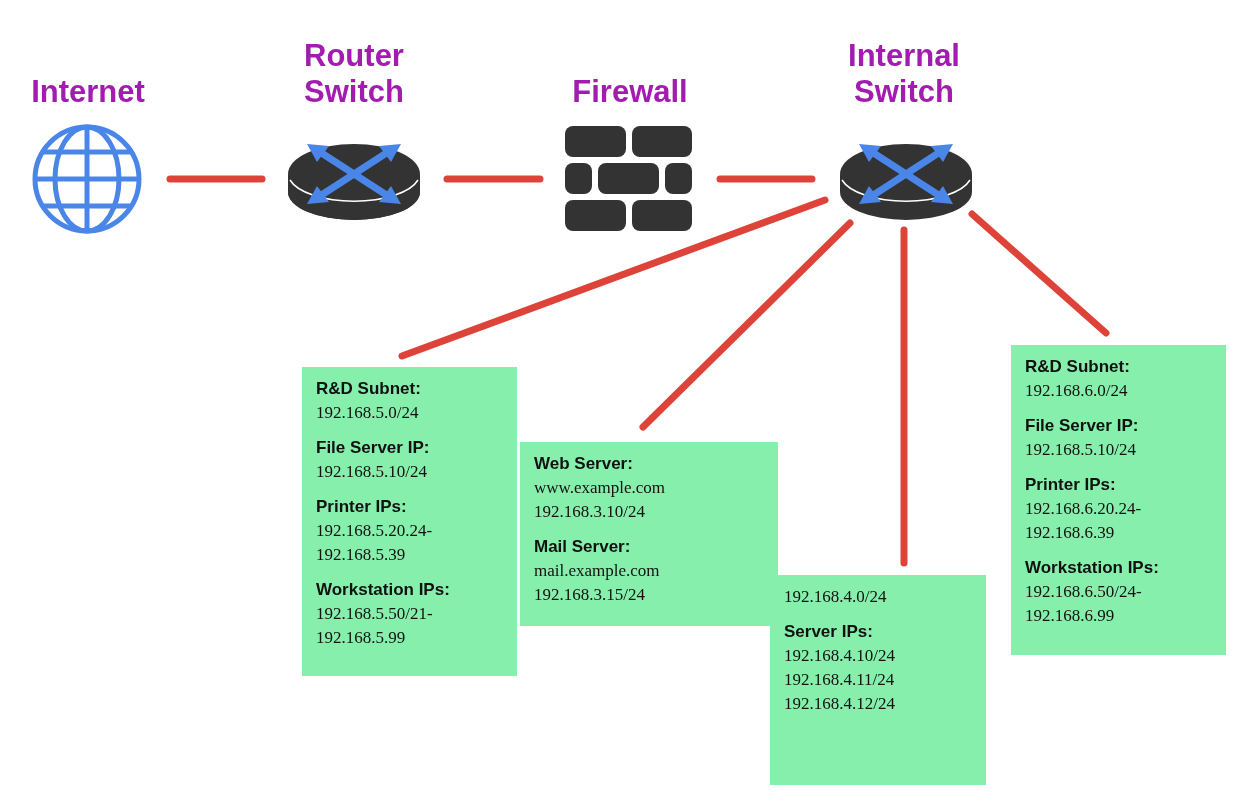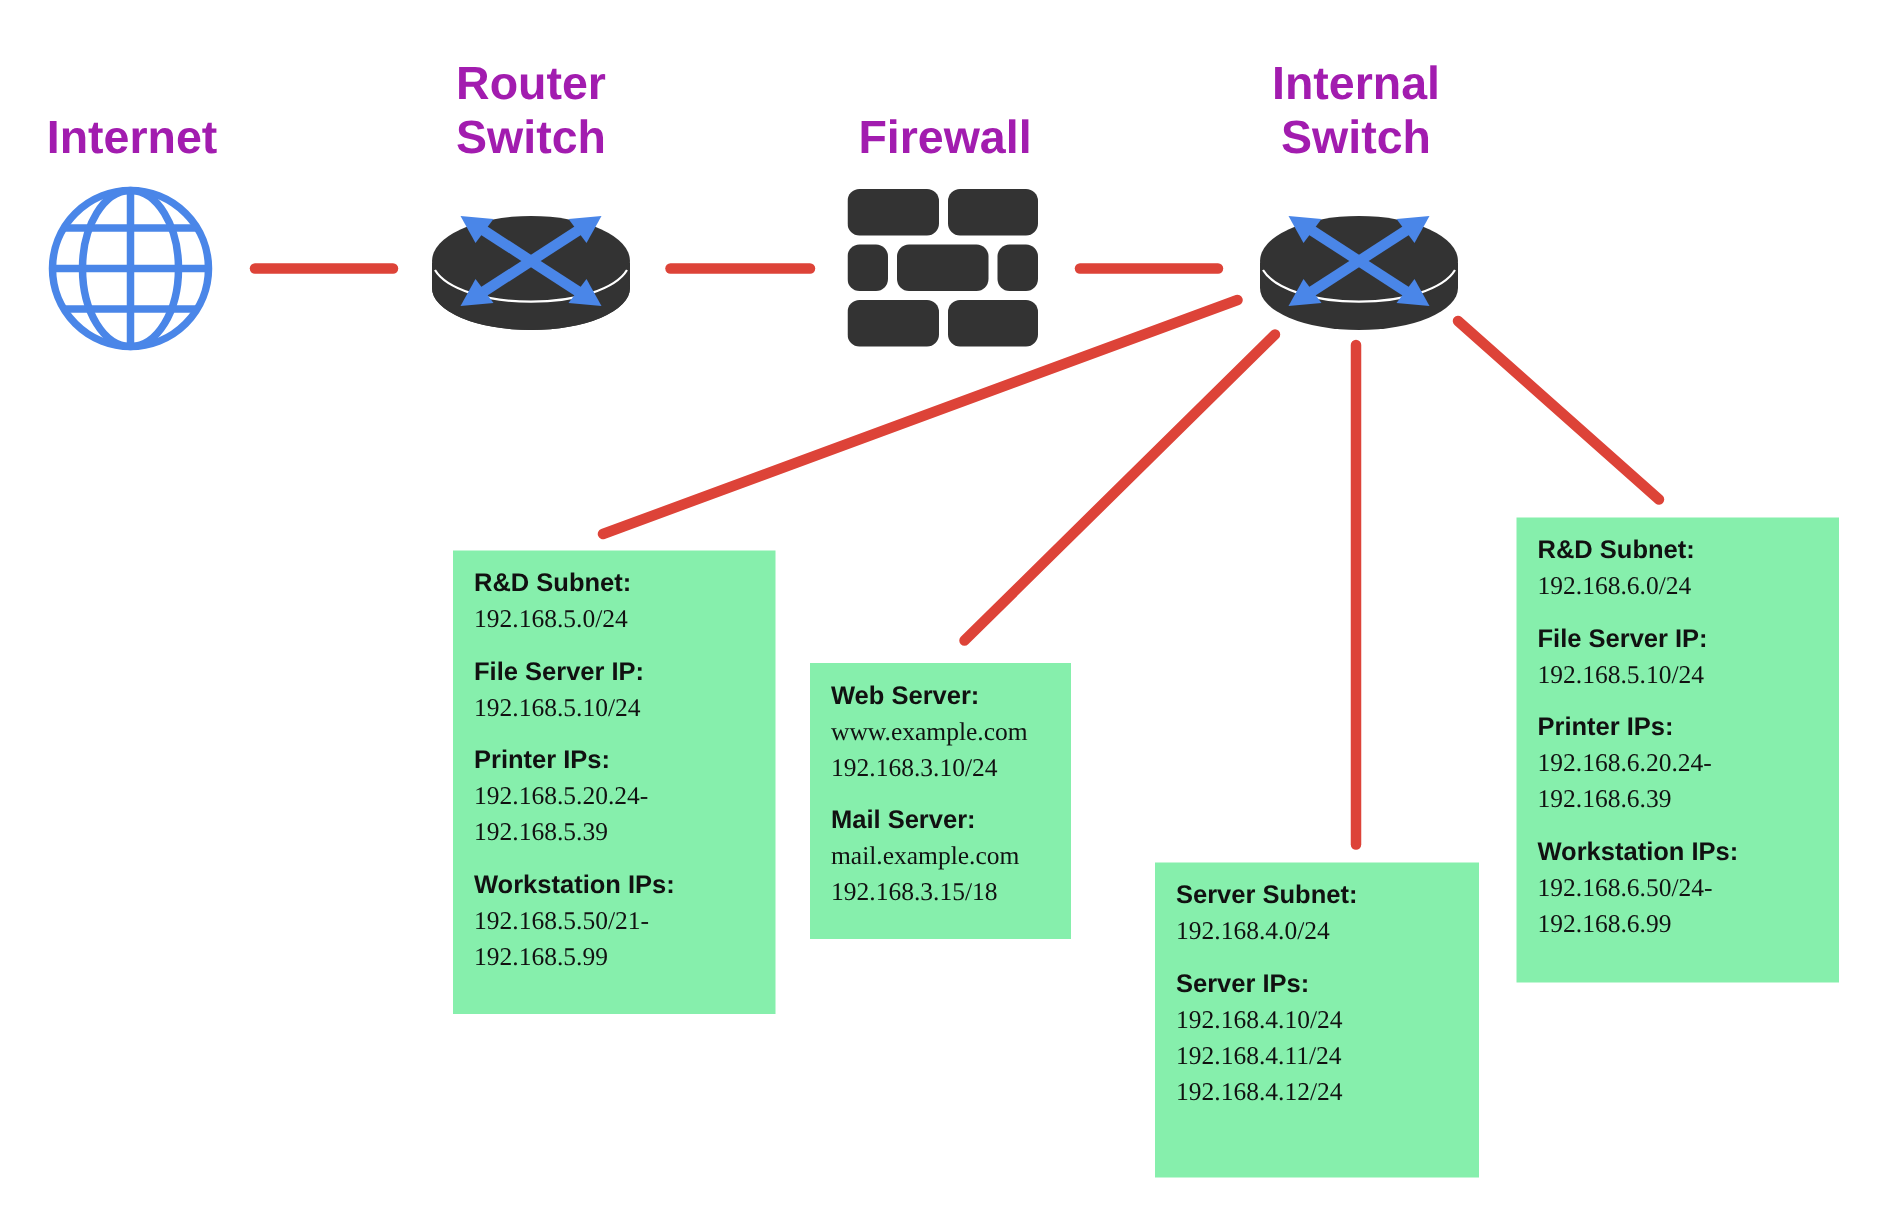--- a/index.html
+++ b/index.html
@@ -115,36 +115,35 @@
     <div class="line">192.168.5.20.24-</div>
     <div class="line">192.168.5.39</div>
   </div>
   <div class="group">
     <div class="title">Workstation IPs:</div>
     <div class="line">192.168.5.50/21-</div>
     <div class="line">192.168.5.99</div>
   </div>
 </div>
 
-<div class="box" style="left:540px; top:442px; width:174px; height:184px;">
+<div class="box" style="left:520px; top:442px; width:258px; height:184px;">
   <div class="group">
     <div class="title">Web Server:</div>
     <div class="line">www.example.com</div>
     <div class="line">192.168.3.10/24</div>
   </div>
   <div class="group">
     <div class="title">Mail Server:</div>
     <div class="line">mail.example.com</div>
-    <div class="line">192.168.3.15/18</div>
+    <div class="line">192.168.3.15/24</div>
   </div>
 </div>
 
 <div class="box" style="left:770px; top:575px; width:216px; height:210px;">
   <div class="group">
-    <div class="title">Server Subnet:</div>
     <div class="line">192.168.4.0/24</div>
   </div>
   <div class="group">
     <div class="title">Server IPs:</div>
     <div class="line">192.168.4.10/24</div>
     <div class="line">192.168.4.11/24</div>
     <div class="line">192.168.4.12/24</div>
   </div>
 </div>
 

